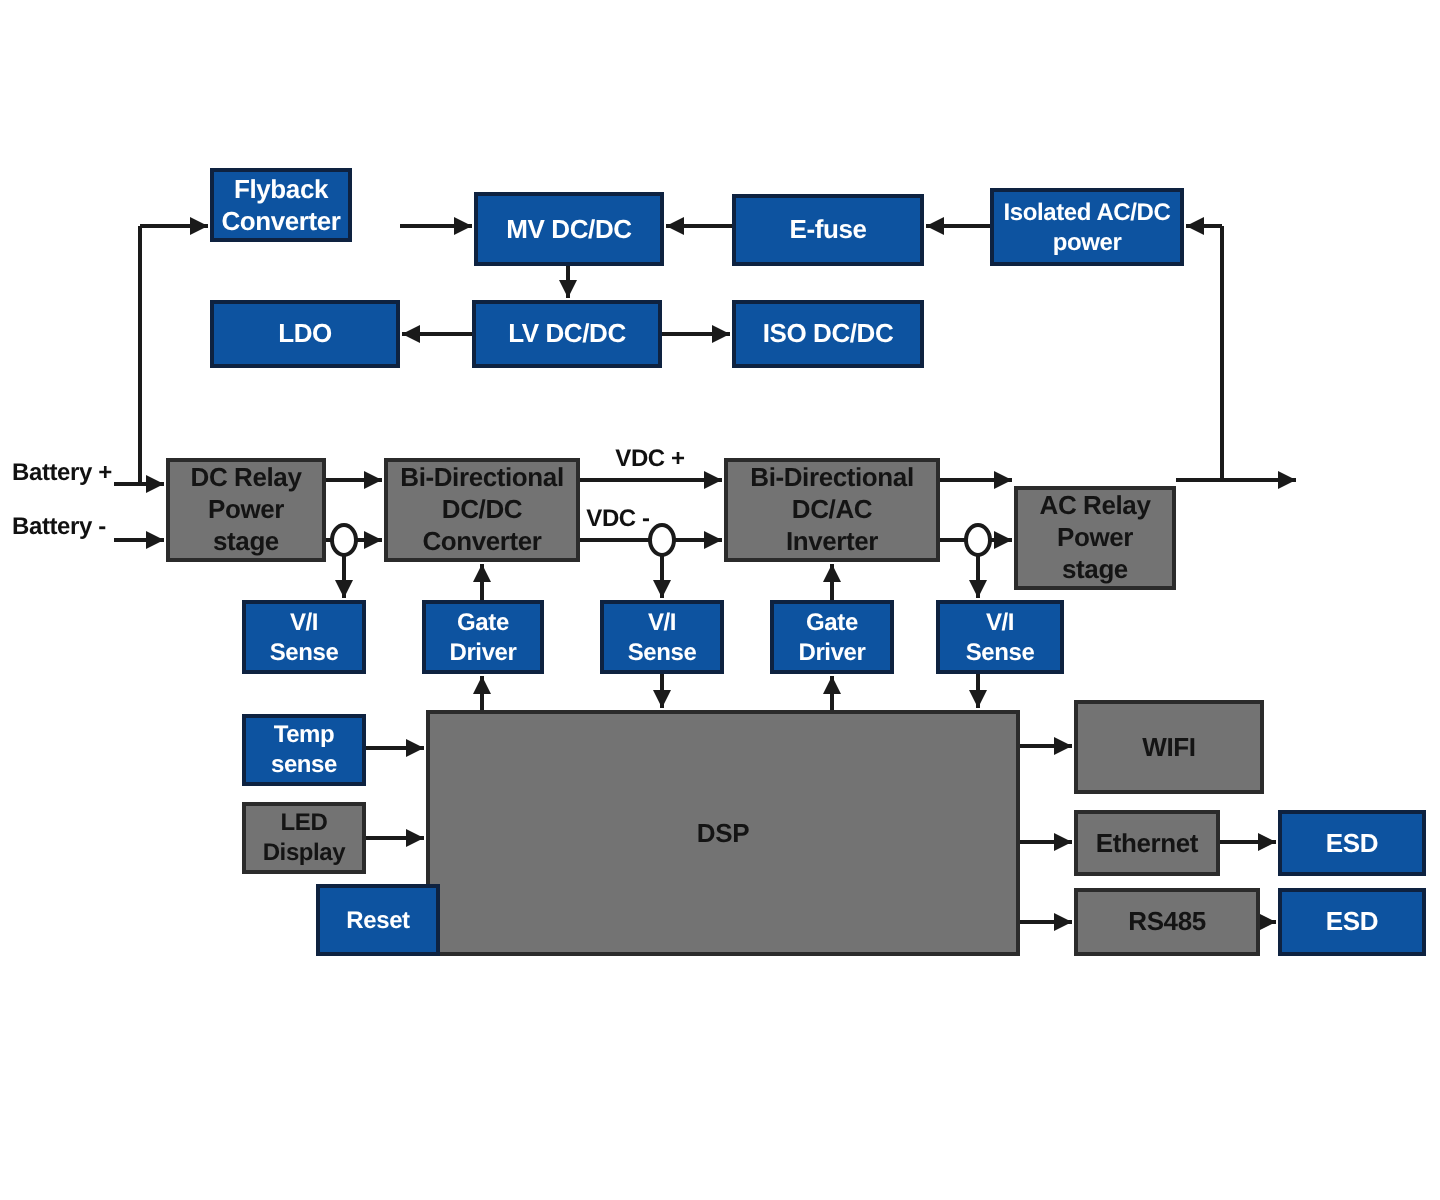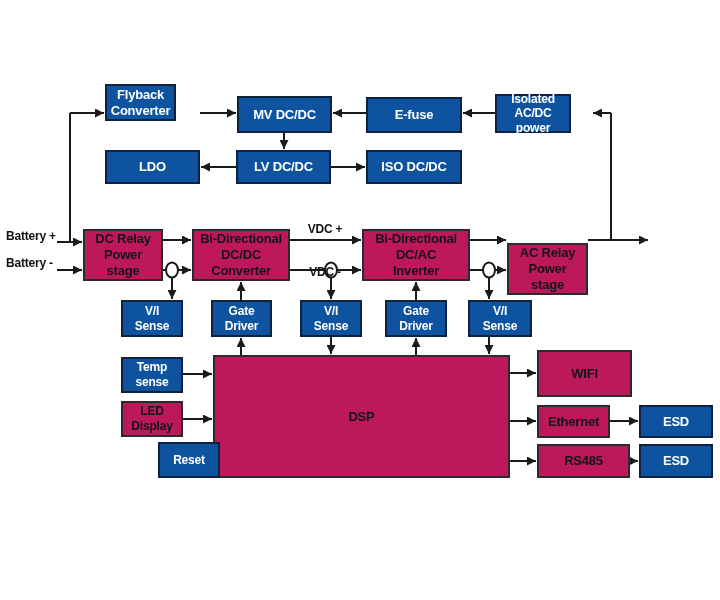--- a/index.html
+++ b/index.html
@@ -7,21 +7,21 @@
     position:relative;width:720px;height:600px;background:#ffffff;overflow:hidden;
     font-family:"Liberation Sans",sans-serif;
   }
   .wires{position:absolute;left:0;top:0;width:720px;height:600px;}
   .box{
     position:absolute;box-sizing:border-box;display:flex;align-items:center;justify-content:center;
     text-align:center;font-weight:bold;white-space:pre-line;line-height:1.22;letter-spacing:-0.2px;
     border:2px solid;z-index:2;
   }
   .blue{background:#0d53a0;border-color:#0e2240;color:#ffffff;}
-  .gray{background:#be185d;border-color:#2b2b2b;color:#141414;}
+  .gray{background:#737373;border-color:#2b2b2b;color:#141414;}
   .fs13{font-size:13px;}
   .fs12{font-size:12px;}
   .edge-label{
     position:absolute;font-size:12px;font-weight:bold;color:#111;letter-spacing:-0.2px;
     white-space:nowrap;z-index:2;
   }
   .center{text-align:center;}
 </style>
 </head>
 <body>
@@ -89,27 +89,27 @@
         <ellipse cx="172" cy="270" rx="6" ry="7.5"></ellipse>
         <ellipse cx="331" cy="270" rx="6" ry="7.5"></ellipse>
         <ellipse cx="489" cy="270" rx="6" ry="7.5"></ellipse>
       </g>
     </g>
   </svg>
 
   <div class="edge-label" style="left:6px;top:229px;">Battery +</div>
   <div class="edge-label" style="left:6px;top:256px;">Battery -</div>
   <div class="edge-label center" style="left:299px;top:222px;width:52px;">VDC +</div>
-  <div class="edge-label center" style="left:299px;top:252px;width:52px;margin-top:13px;">VDC -</div>
+  <div class="edge-label center" style="left:283px;top:252px;width:52px;">VDC -</div>
 
   <div class="box blue fs13" style="left:105px;top:84px;width:71px;height:37px;">Flyback
 Converter</div>
   <div class="box blue fs13" style="left:237px;top:96px;width:95px;height:37px;">MV DC/DC</div>
   <div class="box blue fs13" style="left:366px;top:97px;width:96px;height:36px;">E-fuse</div>
-  <div class="box blue fs12" style="left:495px;top:94px;width:76px;height:39px;">Isolated AC/DC
+  <div class="box blue fs12" style="left:495px;top:94px;width:97px;height:39px;">Isolated AC/DC
 power</div>
   <div class="box blue fs13" style="left:105px;top:150px;width:95px;height:34px;">LDO</div>
   <div class="box blue fs13" style="left:236px;top:150px;width:95px;height:34px;">LV DC/DC</div>
   <div class="box blue fs13" style="left:366px;top:150px;width:96px;height:34px;">ISO DC/DC</div>
 
   <div class="box gray fs13" style="left:83px;top:229px;width:80px;height:52px;">DC Relay
 Power
 stage</div>
   <div class="box gray fs13" style="left:192px;top:229px;width:98px;height:52px;">Bi-Directional
 DC/DC

